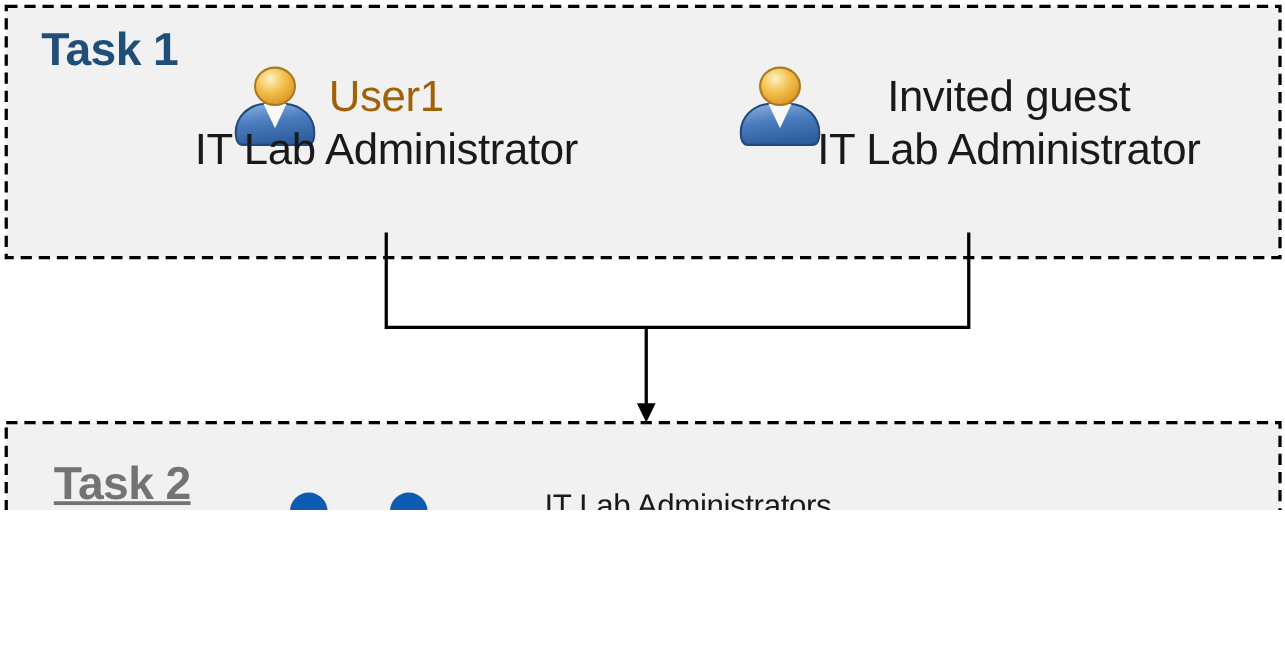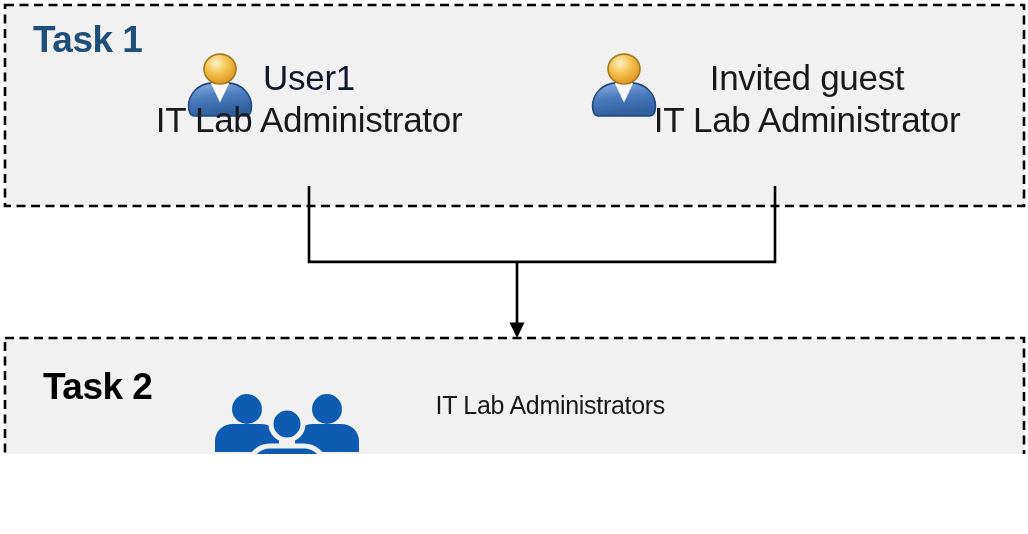--- a/index.html
+++ b/index.html
@@ -1,19 +1,19 @@
 <!DOCTYPE html>
 <html><head>
 <meta charset="utf-8">
 <style>
   html, body { margin: 0; padding: 0; background: #ffffff; }
   .canvas {
     position: relative;
     width: 1028px;
-    height: 454px;
+    height: 408px;
     background: #ffffff;
     font-family: "Liberation Sans", sans-serif;
     overflow: hidden;
   }
   .base-svg {
     position: absolute;
     left: 0; top: 0;
     width: 1028px; height: 534px;
   }
   .task-label {
@@ -87,29 +87,29 @@
         <stop offset="100%" stop-color="#2f5f9e"></stop>
       </linearGradient>
     </defs>
     <rect x="5" y="5" width="1019" height="201" stroke="#000000" stroke-width="2.6" stroke-dasharray="9 5.5" fill="#f1f1f1"></rect>
     <rect x="5" y="338" width="1019" height="191" stroke="#000000" stroke-width="2.6" stroke-dasharray="9 5.5" fill="#f1f1f1"></rect>
     <path d="M309,186 V260.7 M775,186 V260.7 M307.7,261.9 H776.3 M517,261.9 V324" fill="none" stroke-width="2.6" stroke="#000000"></path>
     <polygon points="509.5,322.5 524.5,322.5 517,338" fill="#000000"></polygon>
   </svg>
 
   <div class="task-label task1-label" style="color: rgb(31, 78, 121);">Task 1</div>
-  <div class="task-label task2-label" style="color: #000000;">Task 2</div>
+  <div class="task-label task2-label" style="color: #737373; text-decoration: underline;">Task 2</div>
 
   <svg class="person-icon p1" viewBox="0 0 66 64">
     <path d="M8,62 C4,62 2.5,57.5 2.5,52.5 C2.5,40.5 12,31 25,30 L41,30 C54,31 63.5,40.5 63.5,52.5 C63.5,57.5 62,62 58,62 Z" fill="url(#pbody)" stroke="#1f4a7e" stroke-width="1.6"></path>
     <path d="M24,30 L33,49 L42,30 Z" fill="#f8f8f8"></path>
     <ellipse cx="33" cy="16.5" rx="15.5" ry="14.5" fill="url(#phead)" stroke="#a87a1e" stroke-width="1.6"></ellipse>
   </svg>
   <div class="person-text p1">
-    <div class="person-name" style="color: #0f172a;">User1</div>
+    <div class="person-name" style="color: #a16207;">User1</div>
     <div class="person-role" style="color: rgb(25, 25, 25);">IT Lab Administrator</div>
   </div>
 
   <svg class="person-icon p2" viewBox="0 0 66 64">
     <path d="M8,62 C4,62 2.5,57.5 2.5,52.5 C2.5,40.5 12,31 25,30 L41,30 C54,31 63.5,40.5 63.5,52.5 C63.5,57.5 62,62 58,62 Z" fill="url(#pbody)" stroke="#1f4a7e" stroke-width="1.6"></path>
     <path d="M24,30 L33,49 L42,30 Z" fill="#f8f8f8"></path>
     <ellipse cx="33" cy="16.5" rx="15.5" ry="14.5" fill="url(#phead)" stroke="#a87a1e" stroke-width="1.6"></ellipse>
   </svg>
   <div class="person-text p2">
     <div class="person-name" style="color: rgb(25, 25, 25);">Invited guest</div>

